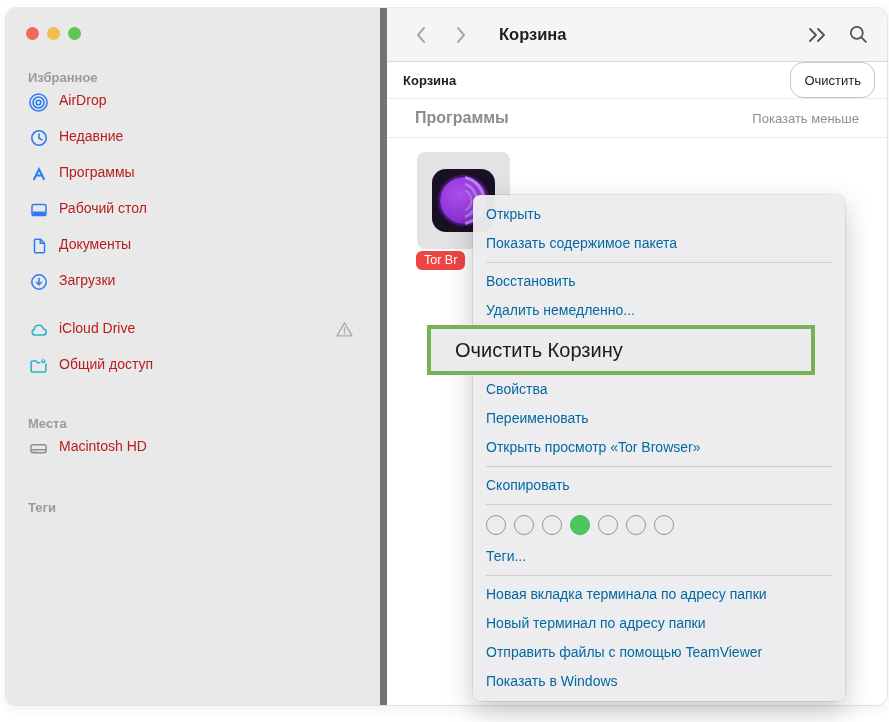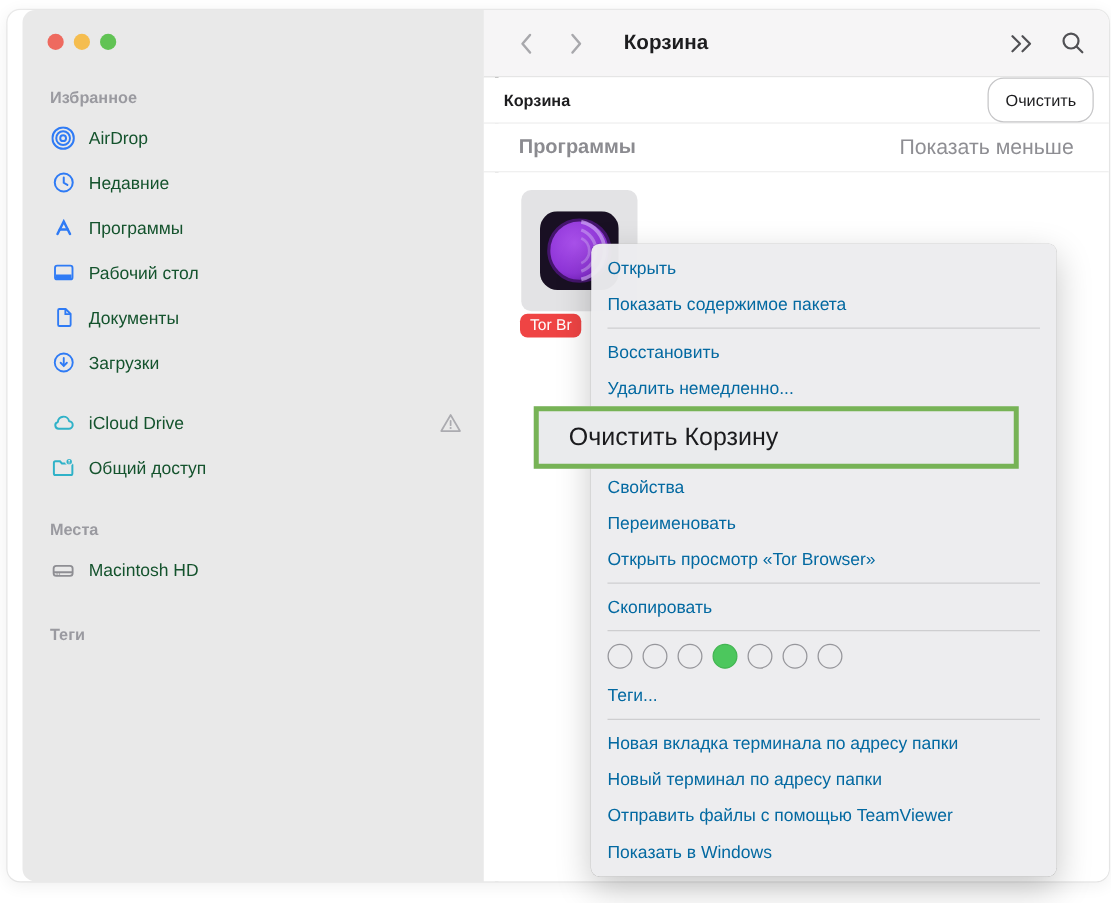--- a/index.html
+++ b/index.html
@@ -4,33 +4,33 @@
 <style>
   * { margin:0; padding:0; box-sizing:border-box; }
   html,body { width:889px; height:722px; background:#ffffff; overflow:hidden;
     font-family:"Liberation Sans", sans-serif; -webkit-font-smoothing:antialiased; }
 
   .window { position:absolute; left:6px; top:8px; width:881px; height:697px;
     border-radius:10px; background:#fff;
     box-shadow:0 0 0 1px rgba(0,0,0,0.07), 0 3px 14px rgba(0,0,0,0.07); }
 
   
-  .sidebar { position:absolute; left:12px; top:0; bottom:0; width:381px;
-    background:#E9E9E9; border-right:3px solid #737373;
+  .sidebar { position:absolute; left:0; top:0; bottom:0; width:381px;
+    background:#E9E9E9; border-right:7px solid #737373;
     border-radius:10px 0 0 10px; }
   .traffic { position:absolute; top:19px; left:20px; display:flex; gap:8px; }
   .tl { width:13px; height:13px; border-radius:50%; }
   .tl.red { background:#EE6A5F; } .tl.yellow { background:#F5BD4F; } .tl.green { background:#61C354; }
 
   .nav { position:absolute; top:56px; left:16px; right:12px; }
   .section-1 { margin-bottom:12px; } .section-2 { margin-bottom:18px; } .section-3 { margin-bottom:20px; }
   .section-h { height:28px; line-height:28px; padding-left:6px;
     font-size:13px; font-weight:600; color:#9A9AA0; }
-  .srow { height:36px; display:flex; align-items:center; gap:10px;
-    padding-left:6px; font-size:14px; color:#14532d; border-radius:6px; }
+  .srow { height:36px; display:flex; align-items:flex-start; gap:10px;
+    padding-left:6px; font-size:14px; color:#b91c1c; border-radius:6px; }
   .srow .ic { width:21px; height:20px; display:flex; align-items:center; justify-content:center; flex:0 0 21px; }
   .warn { margin-left:auto; margin-right:14px; }
   svg { display:block; }
 
   
   .main { position:absolute; left:381px; right:0; top:0; bottom:0; display:flex; flex-direction:column; }
   .toolbar { height:54px; background:#F6F5F6; border-bottom:1px solid #D8D8D8;
     border-top-right-radius:10px; display:flex; align-items:center; padding:0 18px 0 22px; }
   .navbtn { width:24px; height:28px; display:flex; align-items:center; justify-content:center; }
   .tb-title { margin-left:26px; font-size:16.5px; font-weight:700; color:#1D1D1F; }
@@ -39,21 +39,21 @@
   .statusbar { height:37px; background:#fff; border-bottom:1px solid #EBEBEB;
     display:flex; align-items:center; padding:0 12px 0 16px; }
   .loc { font-size:13px; font-weight:700; color:#1D1D1F; }
   .empty-btn { margin-left:auto; height:36px; padding:0 13px; border:1px solid #C6C6C8;
     border-radius:13px; background:#fff; font-size:13px; color:#1D1D1F;
     font-family:inherit; display:flex; align-items:center; }
 
   .groupbar { height:39px; background:#fff; border-bottom:1px solid #EBEBEB;
     display:flex; align-items:center; padding:0 28px; }
   .group-title { font-size:16px; font-weight:600; color:#8B8B90; }
-  .group-toggle { margin-left:auto; font-size:17px; color:#8E8E93; }
+  .group-toggle { margin-left:auto; font-size:13px; color:#8E8E93; }
 
   .content { position:relative; flex:1; background:#fff; border-bottom-right-radius:10px; }
 
   
   .file-sel { position:absolute; left:30px; top:14px; width:93px; height:97px;
     border-radius:8px; background:#E3E3E5; display:flex; align-items:center; justify-content:center; }
   .file-label { position:absolute; left:29px; top:113px; background:#ef4444; color:#fff;
     font-size:12.5px; font-weight:500; padding:2px 8px 3px; border-radius:6px; white-space:nowrap;text-align:center; }
 
   

